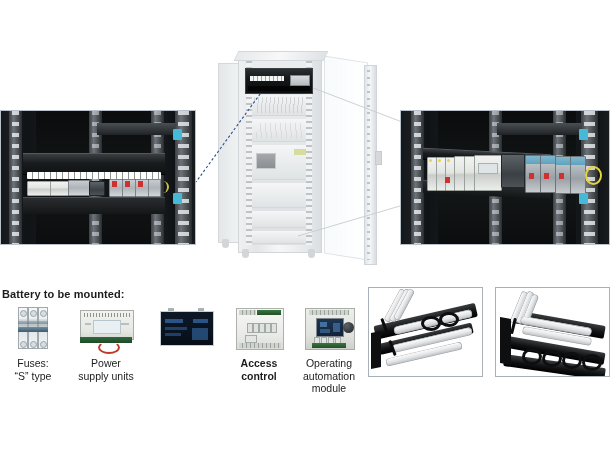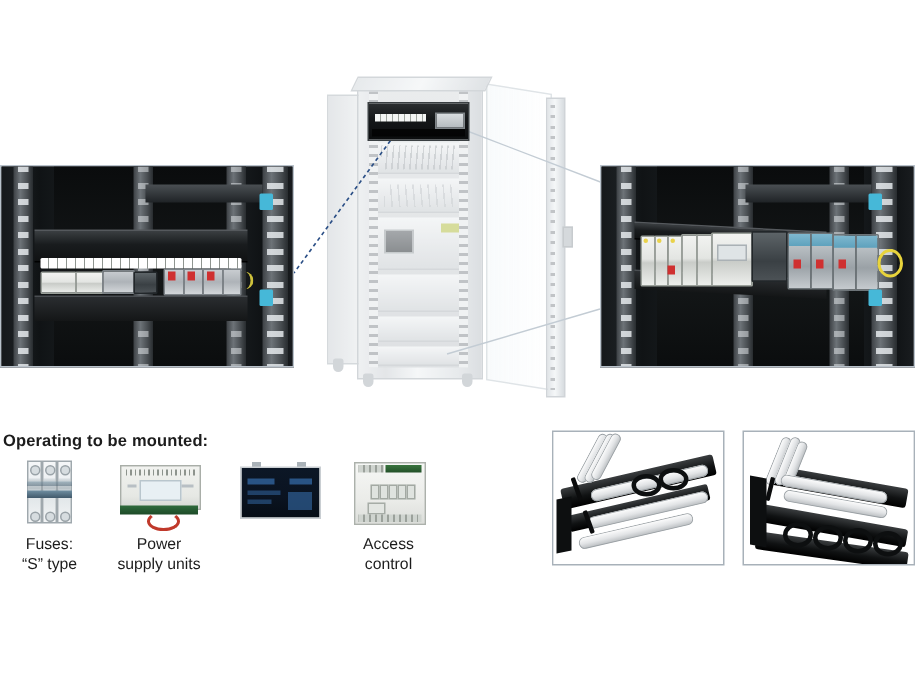--- a/index.html
+++ b/index.html
@@ -514,21 +514,21 @@
     <div class="din din-blue-top" style="left:154px; top:45px; width:14px; height:36px;"></div>
     <div class="red-sq" style="left:158px; top:62px;"></div>
     <div class="din din-blue-top" style="left:169px; top:45px; width:14px; height:36px;"></div>
 
     <div class="yellow-ring" style="left:184px; top:55px;"></div>
 
     <div class="hblue" style="left:178px; top:18px;"></div>
     <div class="hblue" style="left:178px; top:82px;"></div>
   </div>
 
-  <div class="section-title" style="left:2px; top:288px;">Operating to be mounted:</div>
+  <div class="section-title" style="left:2px; top:288px;">Battery to be mounted:</div>
 
   <div class="prod" style="left:0px; top:306px;">
     <div class="prod-img">
       <div class="mcb">
         <div class="mcb-pole" style="left:0px;"></div>
         <div class="mcb-pole" style="left:10px;"></div>
         <div class="mcb-pole" style="left:20px;"></div>
         <div class="mcb-screw" style="left:2px;  top:3px;"></div>
         <div class="mcb-screw" style="left:12px; top:3px;"></div>
         <div class="mcb-screw" style="left:22px; top:3px;"></div>
@@ -565,38 +565,59 @@
       <div class="bat-body">
         <div class="bat-txt" style="left:4px; top:7px; width:18px; height:4px;"></div>
         <div class="bat-txt" style="left:32px; top:7px; width:15px; height:4px;"></div>
         <div class="bat-txt" style="left:4px; top:15px; width:22px; height:3px; opacity:.6;"></div>
         <div class="bat-txt" style="left:4px; top:21px; width:16px; height:3px; opacity:.6;"></div>
         <div class="bat-txt" style="left:31px; top:16px; width:16px; height:12px; opacity:.7;"></div>
       </div>
     </div>
   </div>
 
-  <div class="prod" style="left:226px; top:306px;">
+  <div class="prod" style="left:226px; top:306px;font-weight:bold;">
     <div class="prod-img">
       <div class="acc-body">
         <div class="acc-green" style="left:20px; top:1px; width:24px;"></div>
         <div class="acc-ter" style="left:2px; top:1px; width:17px;"></div>
         <div class="acc-btn" style="left:10px; top:14px;"></div>
         <div class="acc-btn" style="left:16px; top:14px;"></div>
         <div class="acc-btn" style="left:22px; top:14px;"></div>
         <div class="acc-btn" style="left:28px; top:14px;"></div>
         <div class="acc-btn" style="left:34px; top:14px;"></div>
         <div style="position:absolute;left:8px;top:26px;width:10px;height:6px;background:#e3e6e2;border:1px solid #a6aca6;"></div>
         <div class="acc-ter" style="left:2px; bottom:1px; width:42px;"></div>
       </div>
     </div>
     <div class="prod-label">Access
 control</div>
   </div>
 
+  <div class="prod" style="left:296px; top:306px;">
+    <div class="prod-img">
+      <div class="aut-body">
+        <div class="acc-ter" style="left:3px; top:1px; width:40px;"></div>
+        <div class="aut-screen">
+          <div style="position:absolute;left:3px;top:3px;width:7px;height:5px;background:#4f7fb5;opacity:.8;"></div>
+          <div style="position:absolute;left:3px;top:10px;width:10px;height:4px;background:#3b648f;opacity:.8;"></div>
+          <div style="position:absolute;left:16px;top:4px;width:7px;height:9px;background:#4a7ab0;opacity:.65;"></div>
+        </div>
+        <div class="aut-knob"></div>
+        <div class="acc-btn" style="left:8px;  top:28px;"></div>
+        <div class="acc-btn" style="left:15px; top:28px;"></div>
+        <div class="acc-btn" style="left:22px; top:28px;"></div>
+        <div class="acc-btn" style="left:29px; top:28px;"></div>
+        <div class="acc-green" style="left:6px; bottom:1px; width:34px;"></div>
+      </div>
+    </div>
+    <div class="prod-label">Operating
+automation
+module</div>
+  </div>
 
   <div class="photo" style="left:368px; top:287px; width:115px; height:90px; background:#ffffff; border-color:#a8b1b9;">
     <div class="cm-bg"></div>
 
     <div class="cm-panel" style="left:6px; top:38px; width:104px; height:14px; transform:rotate(-13deg); transform-origin:left center;"></div>
     <div class="cm-panel" style="left:10px; top:56px; width:96px; height:11px; transform:rotate(-13deg); transform-origin:left center;"></div>
 
     <div class="cable" style="left:8px; top:14px; width:36px; height:7px; transform:rotate(-62deg);"></div>
     <div class="cable" style="left:13px; top:14px; width:36px; height:7px; transform:rotate(-62deg);"></div>
     <div class="cable" style="left:18px; top:13px; width:34px; height:7px; transform:rotate(-62deg);"></div>

